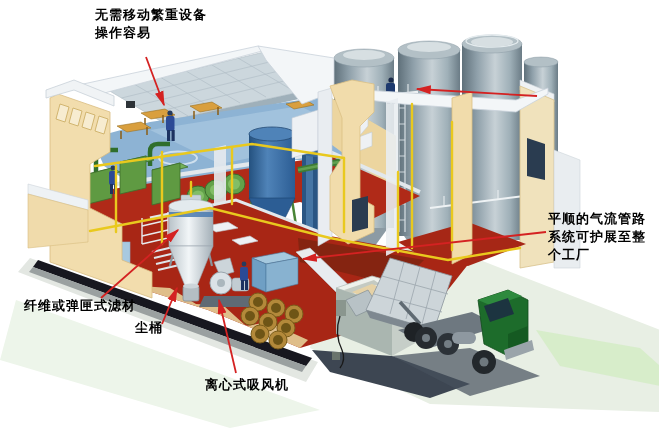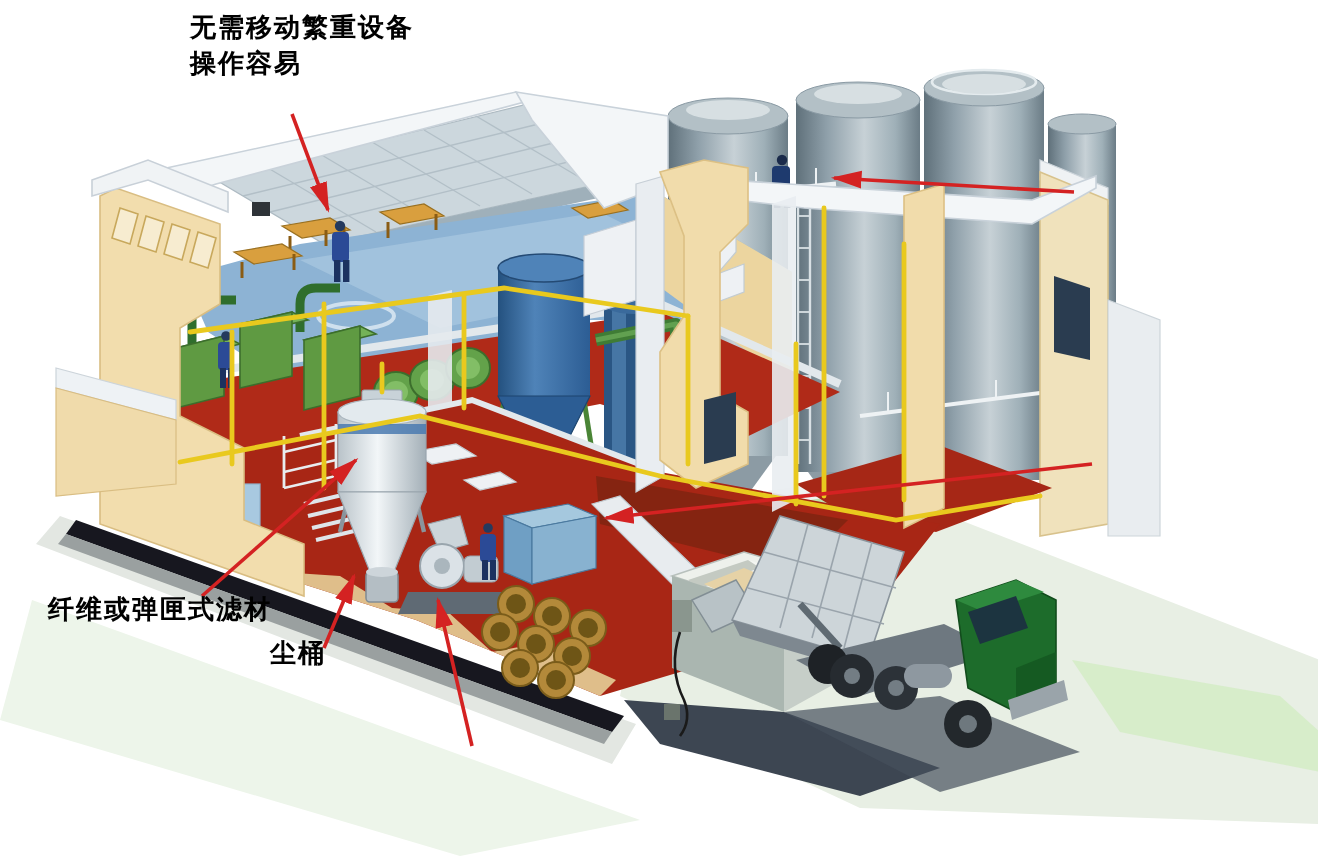--- a/index.html
+++ b/index.html
@@ -406,16 +406,20 @@
     <line class="arrow" x1="537" y1="96" x2="417" y2="89" marker-end="url(#ah)"></line>
     <line class="arrow" x1="546" y1="232" x2="303" y2="259" marker-end="url(#ah)"></line>
     <line class="arrow" x1="101" y1="298" x2="178" y2="230" marker-end="url(#ah)"></line>
     <line class="arrow" x1="162" y1="324" x2="177" y2="288" marker-end="url(#ah)"></line>
     <line class="arrow" x1="236" y1="373" x2="219" y2="300" marker-end="url(#ah)"></line>
   </g>
 </svg>
 
 <div class="label" style="left:95px;top:6px;">无需移动繁重设备
 操作容易</div>
+<div class="label" style="left:548px;top:210px;">平顺的气流管路
+系统可护展至整
+个工厂</div>
 <div class="label" style="left:24px;top:297px;">纤维或弹匣式滤材</div>
 <div class="label" style="left:135px;top:319px;">尘桶</div>
+<div class="label" style="left:205px;top:376px;">离心式吸风机</div>
 
 </div>
 
 </body></html>

